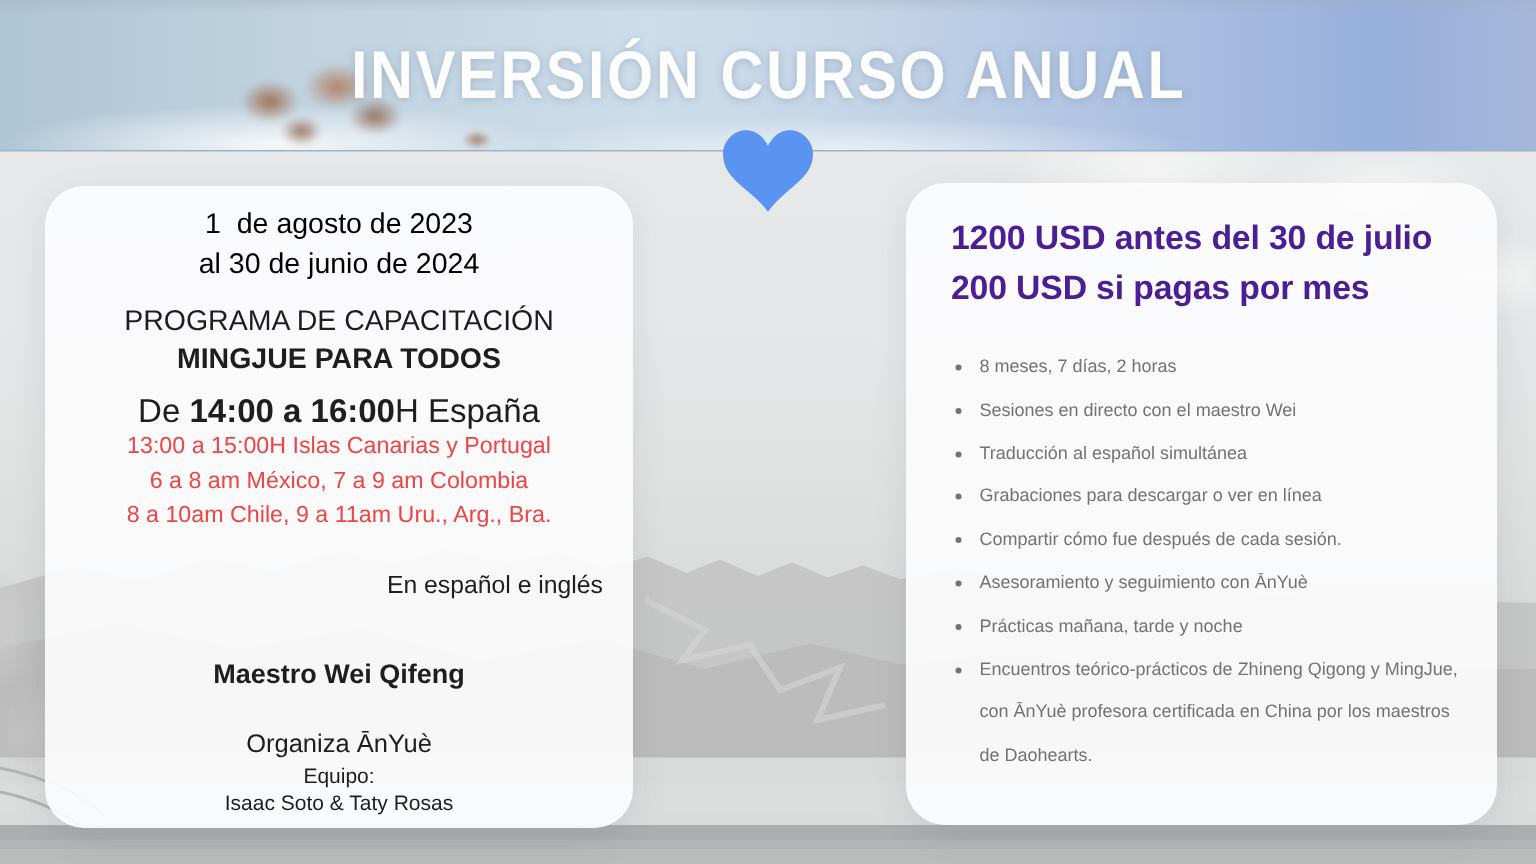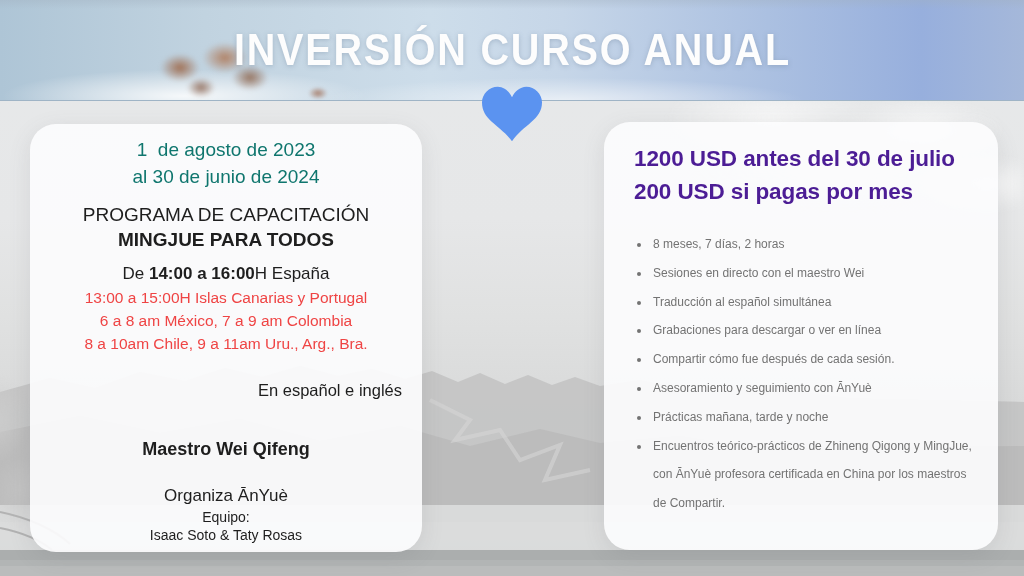--- a/index.html
+++ b/index.html
@@ -71,25 +71,25 @@
   .card {
     position:absolute; border-radius:26px;
     background:rgba(252,252,253,.92);
     box-shadow:0 6px 22px rgba(90,95,100,.13);
     color:#1e1e1e; box-sizing:border-box;
   }
   .card-left { left:30px; top:124px; width:392px; height:428px; padding:12px 20px 0; text-align:center; }
   .card-right { left:604px; top:122px; width:394px; height:428px; padding:20px 18px 0 30px; text-align:left; }
 
   .card-left p { margin:0; }
-  .date      { font-size:19px; line-height:27px; color:#0f766e; }
+  .date      { font-size:19px; line-height:27px; color:#000000; }
   .pre       { white-space:pre; }
   .program   { font-size:19px; line-height:25px; margin-top:12px !important; }
   .program-b { font-size:19px; line-height:25px; font-weight:700; }
-  .schedule  { font-size:17px; line-height:24px; margin-top:10px !important; }
+  .schedule  { font-size:22px; line-height:24px; margin-top:10px !important; }
   .schedule b{ font-weight:700; }
   .timezones { margin-top:0; font-size:15.5px; line-height:23px; color:#ef4444; }
   .languages { font-size:16.5px; line-height:22px; margin-top:24px !important;text-align:right; }
   .teacher   { font-size:18px; line-height:24px; font-weight:700; margin-top:36px !important; }
   .organizer { font-size:17px; line-height:22px; margin-top:24px !important; }
   .team-label{ font-size:14px; line-height:17px; margin-top:2px !important; }
   .team-names{ font-size:14px; line-height:18px; }
 
   .price-heading { margin:0; font-weight:700; color:#4c1d95; }
   .price-line { display:block; font-size:22.5px; line-height:33px; white-space:nowrap; letter-spacing:-0.1px; }
@@ -153,17 +153,17 @@
       <span class="price-line">200 USD si pagas por mes</span>
     </h2>
     <ul class="bullets">
         <li>8 meses, 7 días, 2 horas</li>
         <li>Sesiones en directo con el maestro Wei</li>
         <li>Traducción al español simultánea</li>
         <li>Grabaciones para descargar o ver en línea</li>
         <li>Compartir cómo fue después de cada sesión.</li>
         <li>Asesoramiento y seguimiento con ĀnYuè</li>
         <li>Prácticas mañana, tarde y noche</li>
-        <li>Encuentros teórico-prácticos de Zhineng Qigong y MingJue, con ĀnYuè profesora certificada en China por los maestros de Compartir.</li>
+        <li>Encuentros teórico-prácticos de Zhineng Qigong y MingJue, con ĀnYuè profesora certificada en China por los maestros de Daohearts.</li>
       </ul>
   </section>
 
 </div>
 
 </body></html>

